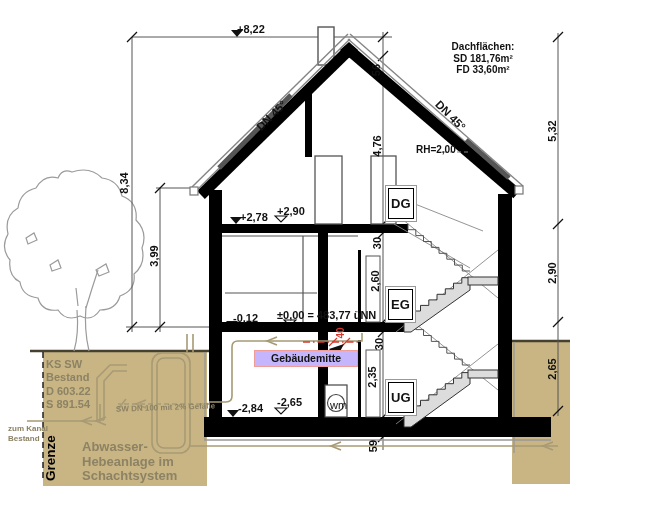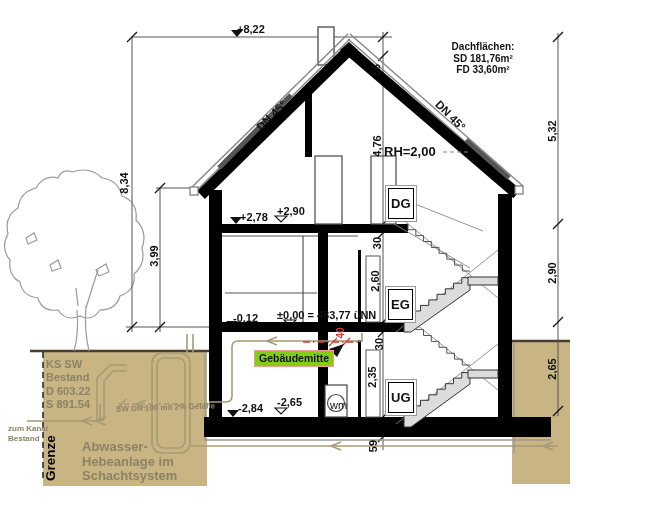--- a/index.html
+++ b/index.html
@@ -11,21 +11,21 @@
   .rot{transform:translate(-50%,-50%) rotate(-90deg)}
   .r45l{transform:translate(-50%,-50%) rotate(-45deg)}
   .r45r{transform:translate(-50%,-50%) rotate(45deg)}
   .storey{border:1.4px solid #000;padding:8px 2px;font-size:13px;background:#fff;
           box-shadow:0 0 0 2px #fff,0 0 0 3px #999}
   .site{color:#8c8264}
   .sm8{font-size:8px}
   .note{position:absolute;left:436px;top:41px;width:94px;text-align:center;
         font-weight:bold;font-size:10px;line-height:11.5px;color:#111}
   .gm-box{position:absolute;left:254px;top:350px;border:1.5px solid #ef9d96;
-          background:#84cc16;padding:1px 4px 2px;font-size:10.5px;font-weight:bold;color:#111}
+          background:#c4b5fd;padding:1px 16px 2px;font-size:10.5px;font-weight:bold;color:#111}
   .big{font-size:13px;line-height:14.6px}
   .grenze{font-size:13.5px;color:#000}
 </style>
 </head>
 <body>
 
 <div id="stage">
 
 <svg width="650" height="532" viewBox="0 0 650 532">
 
@@ -182,21 +182,21 @@
 <div class="lbl" style="left:237px;top:24px">+8,22</div>
 
 <div class="note">
   <div>Dachflächen:</div>
   <div>SD 181,76m²</div>
   <div>FD 33,60m²</div>
 </div>
 
 <div class="lbl r45l" style="left:272px;top:116px;font-size:11.5px">DN 45°</div>
 <div class="lbl r45r" style="left:450px;top:116px;font-size:11.5px">DN 45°</div>
-<div class="lbl" style="left:384px;top:145px;font-size:13px">RH=2,00</div>
+<div class="lbl" style="left:416px;top:145px;font-size:10px">RH=2,00</div>
 
 <div class="lbl storey" style="left:388px;top:188px">DG</div>
 <div class="lbl storey" style="left:388px;top:289px">EG</div>
 <div class="lbl storey" style="left:388px;top:382px">UG</div>
 
 <div class="lbl" style="left:240px;top:212px">+2,78</div>
 <div class="lbl" style="left:277px;top:206px">+2,90</div>
 <div class="lbl" style="left:233px;top:313px">-0,12</div>
 <div class="lbl" style="left:277px;top:310px">±0,00 = 483,77 üNN</div>
 <div class="lbl" style="left:238px;top:403px">-2,84</div>

